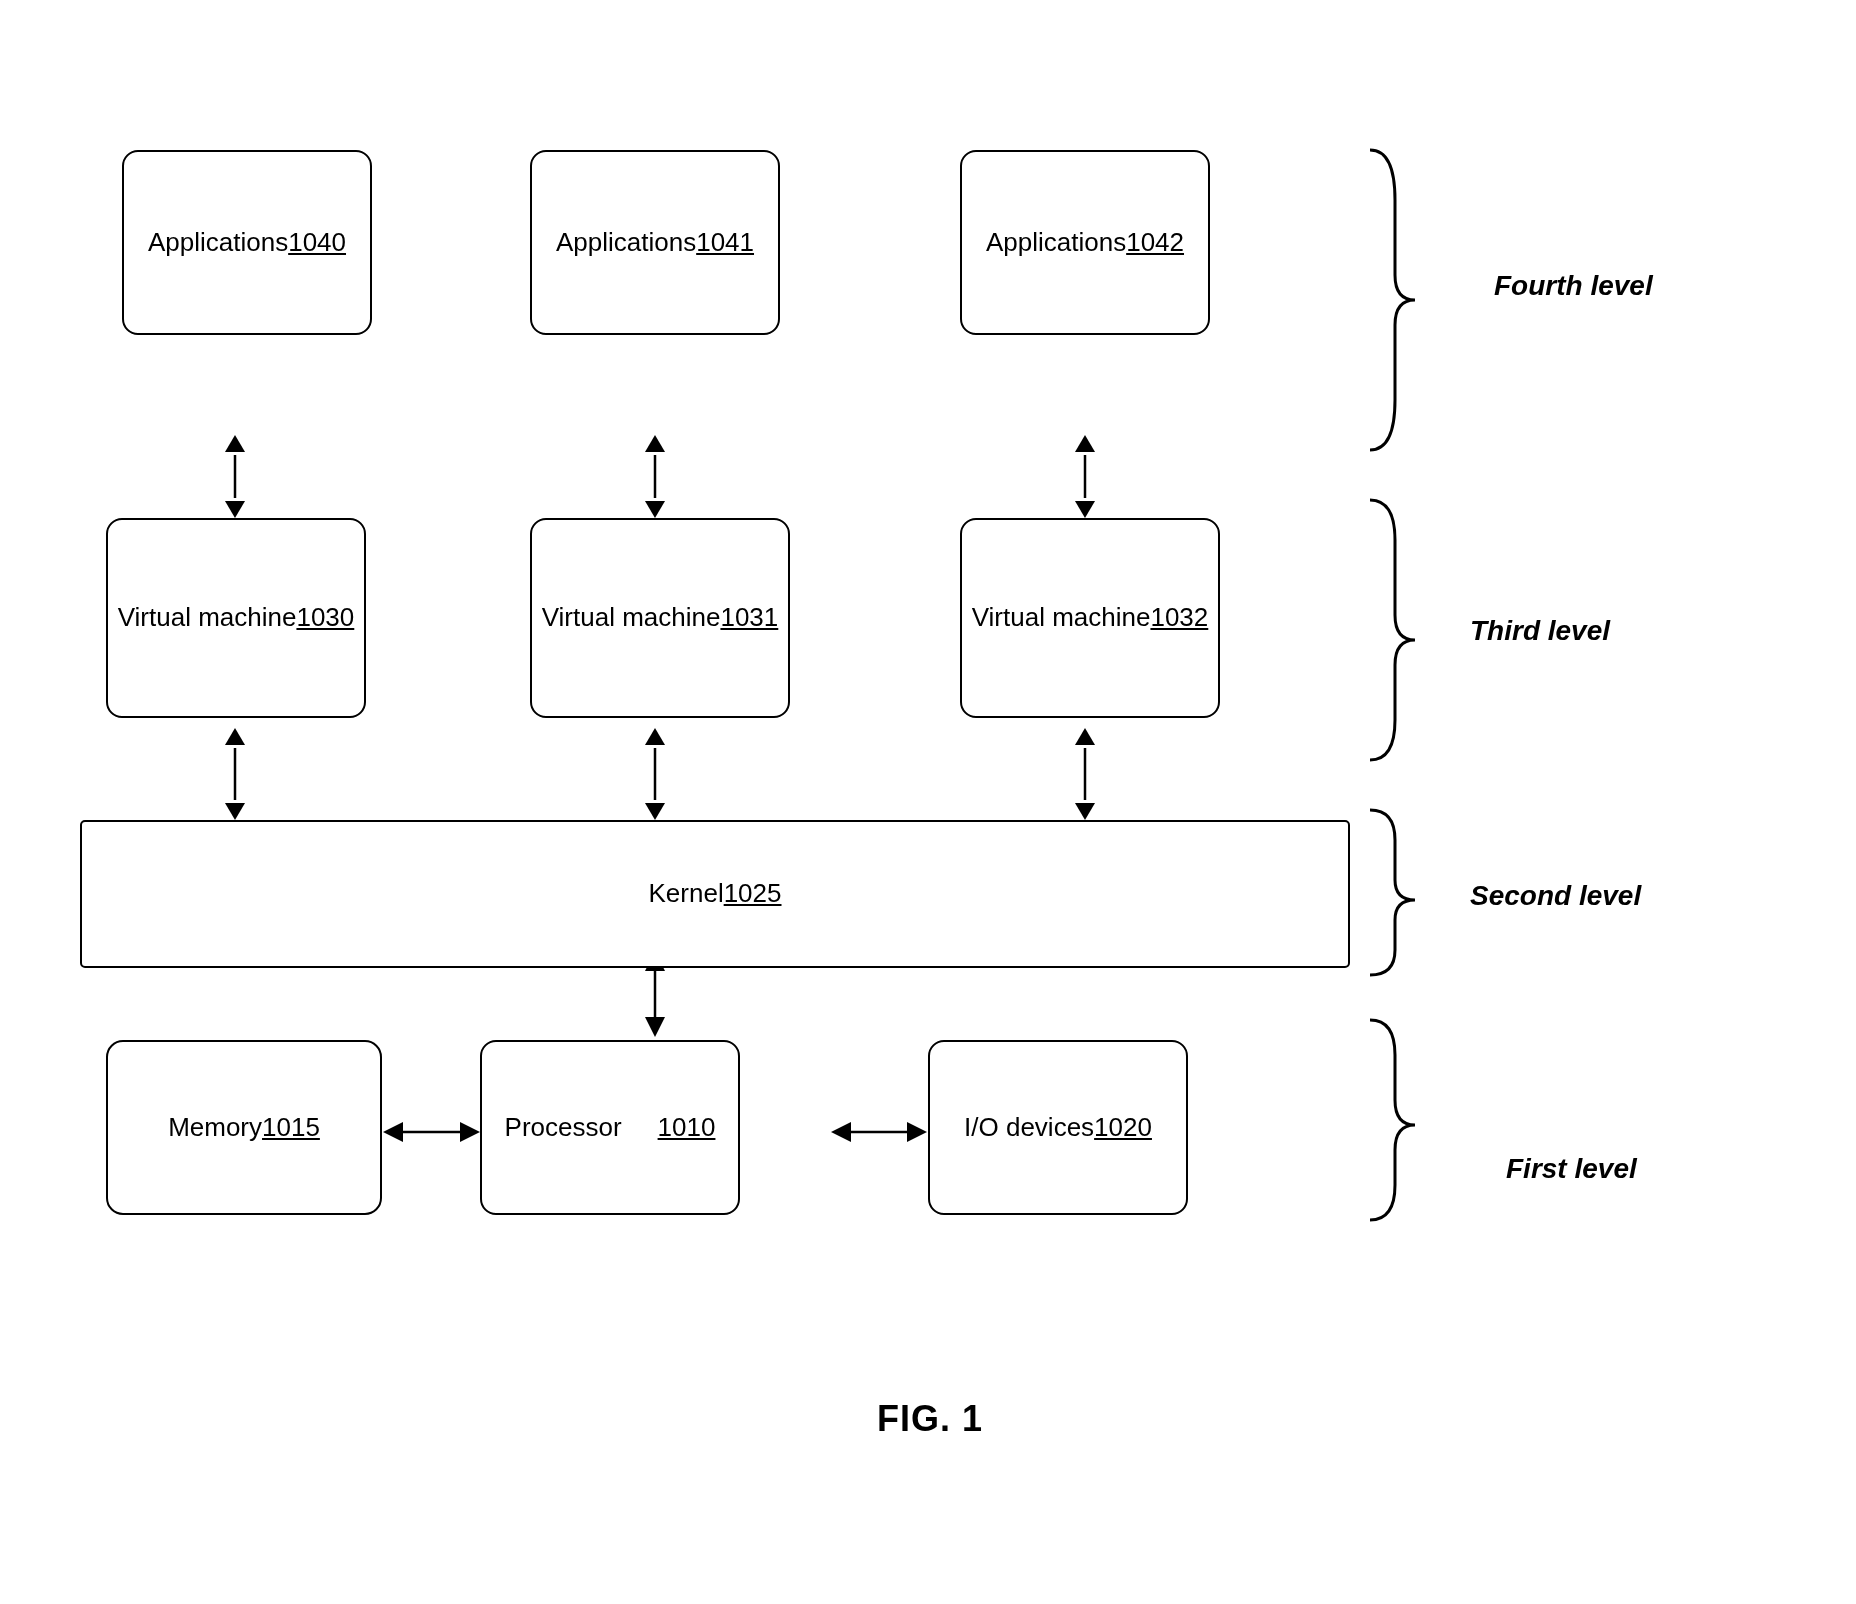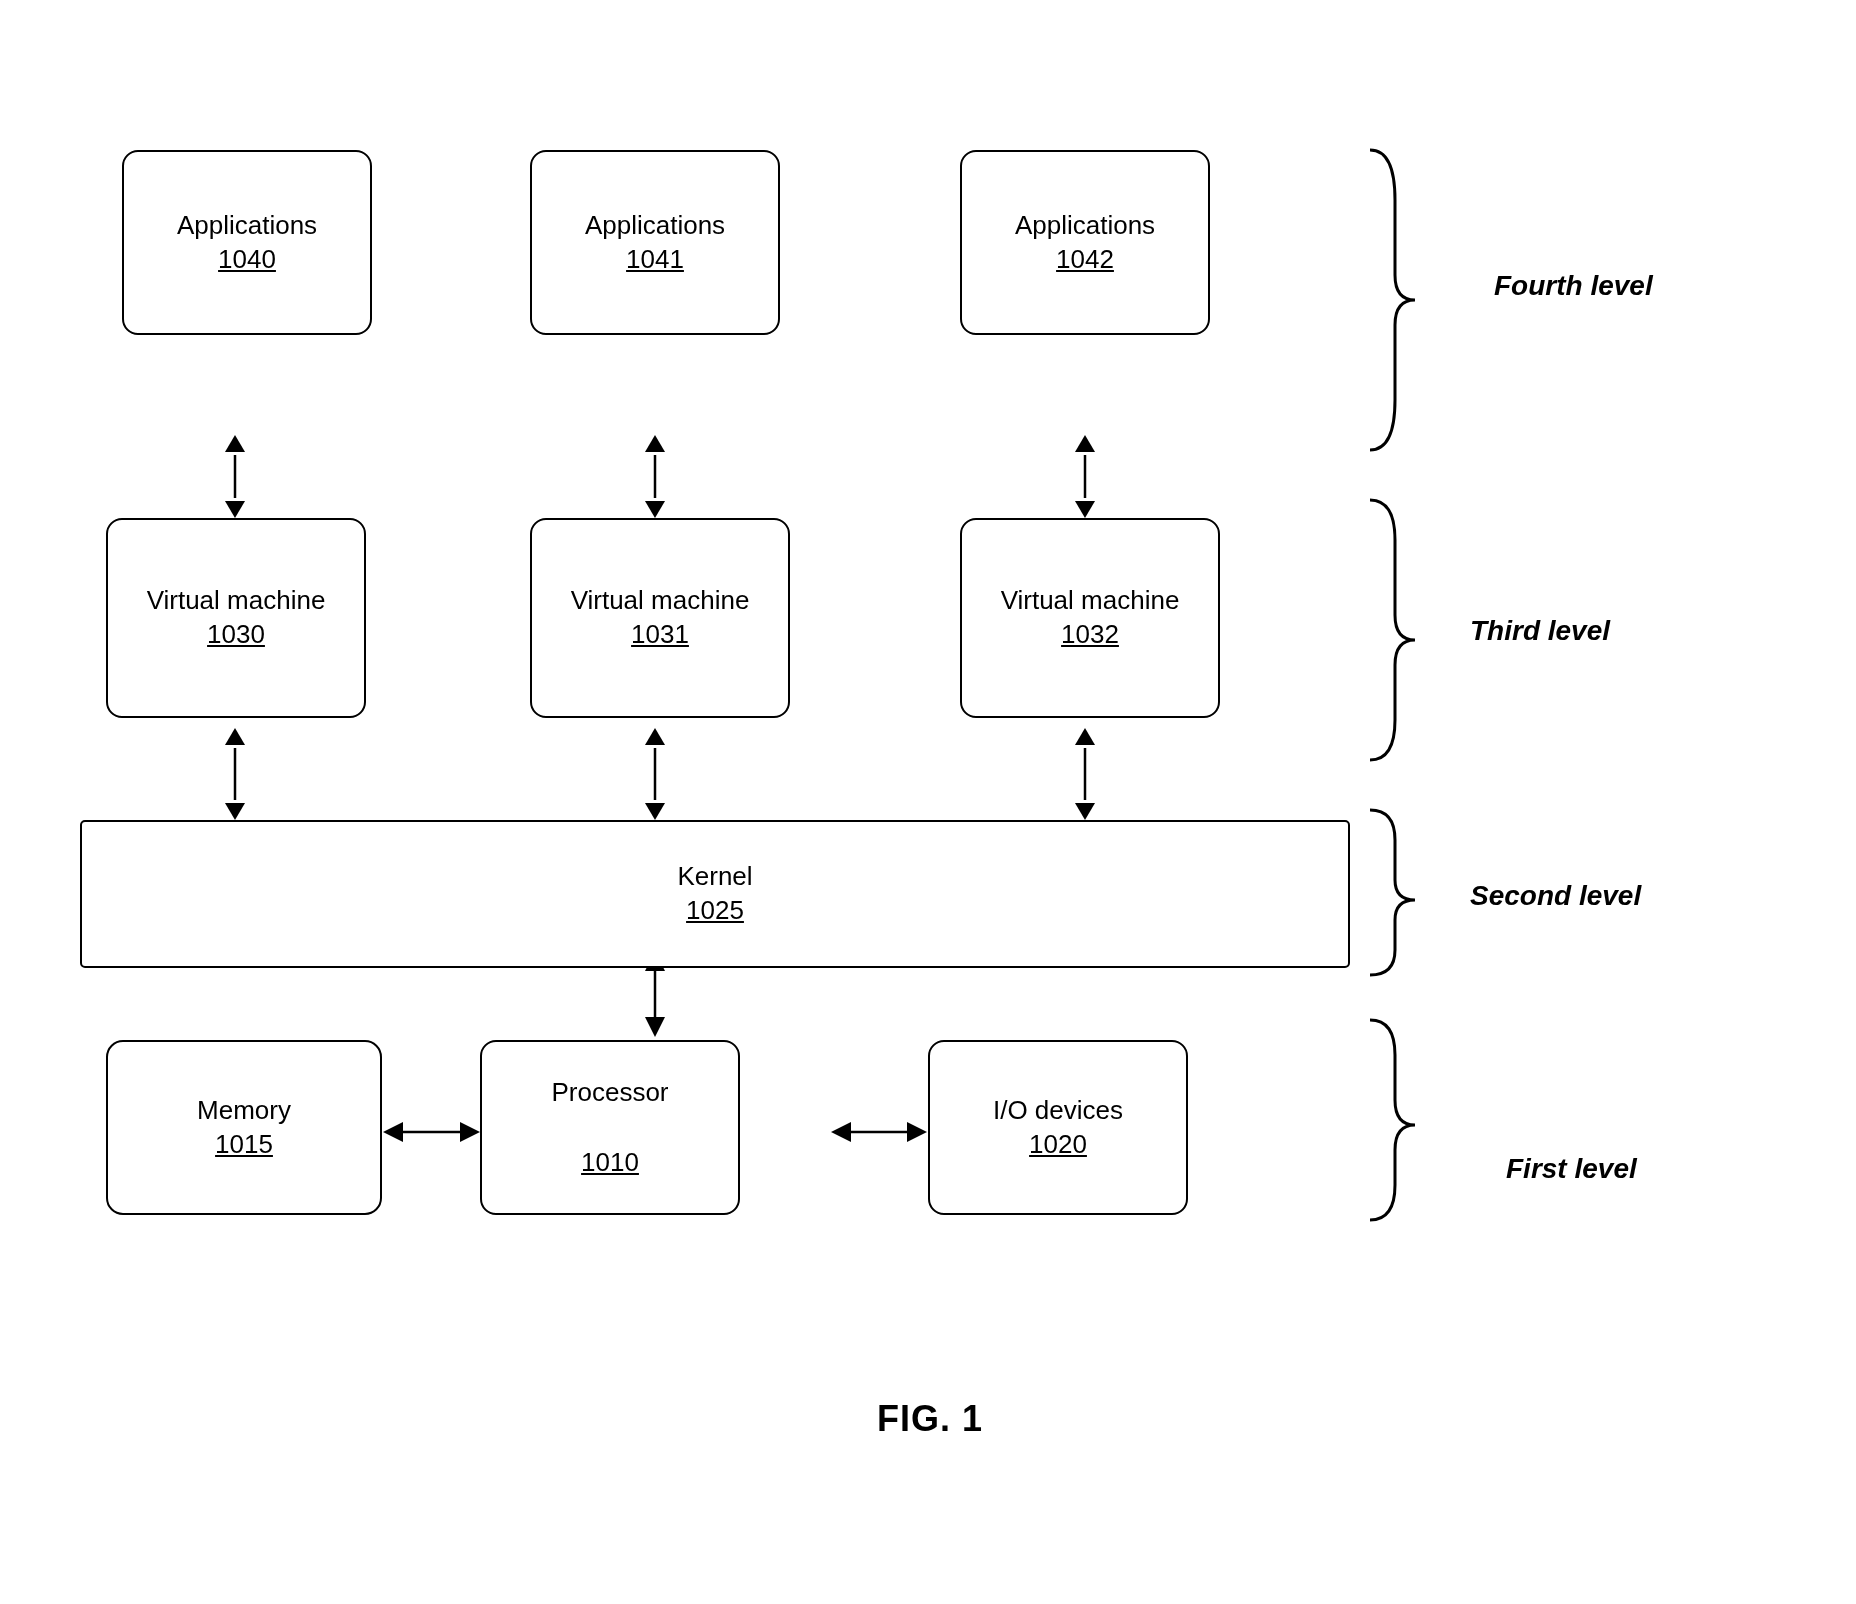--- a/index.html
+++ b/index.html
@@ -20,21 +20,21 @@
       height: 1420px;
     }
 
     
     .box {
       position: absolute;
       border: 2.5px solid #000;
       border-radius: 16px;
       background: #fff;
       display: flex;
-      flex-direction: column;
+      flex-direction: row;
       align-items: center;
       justify-content: center;
       text-align: center;
       font-size: 26px;
     }
 
     .box .label {
       font-size: 26px;
       line-height: 1.3;
     }

